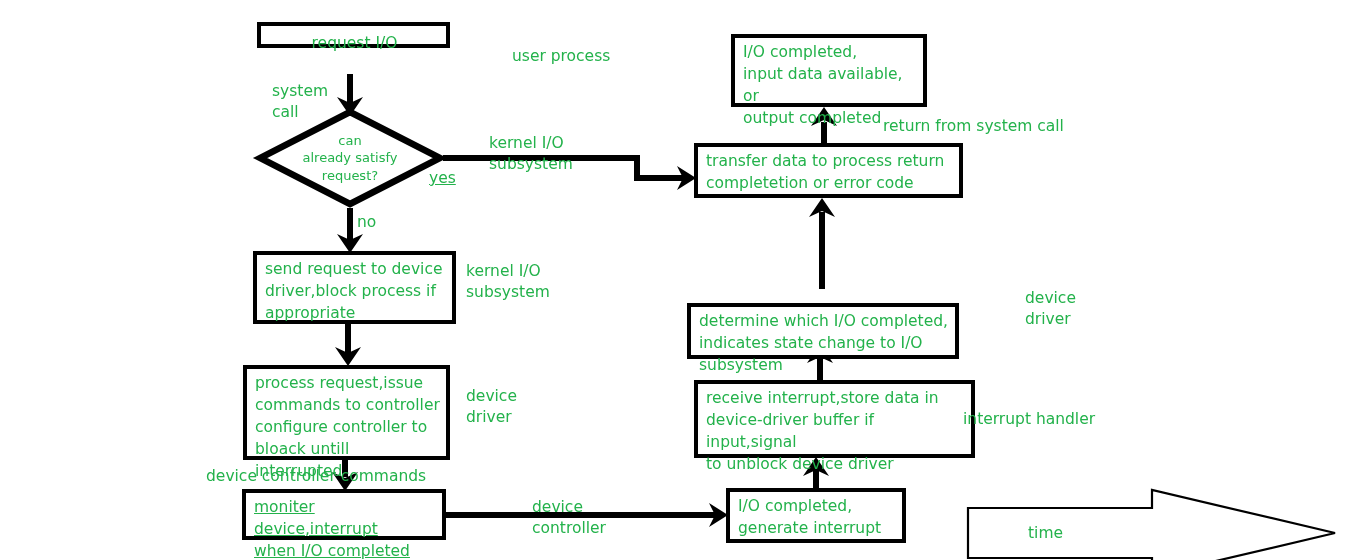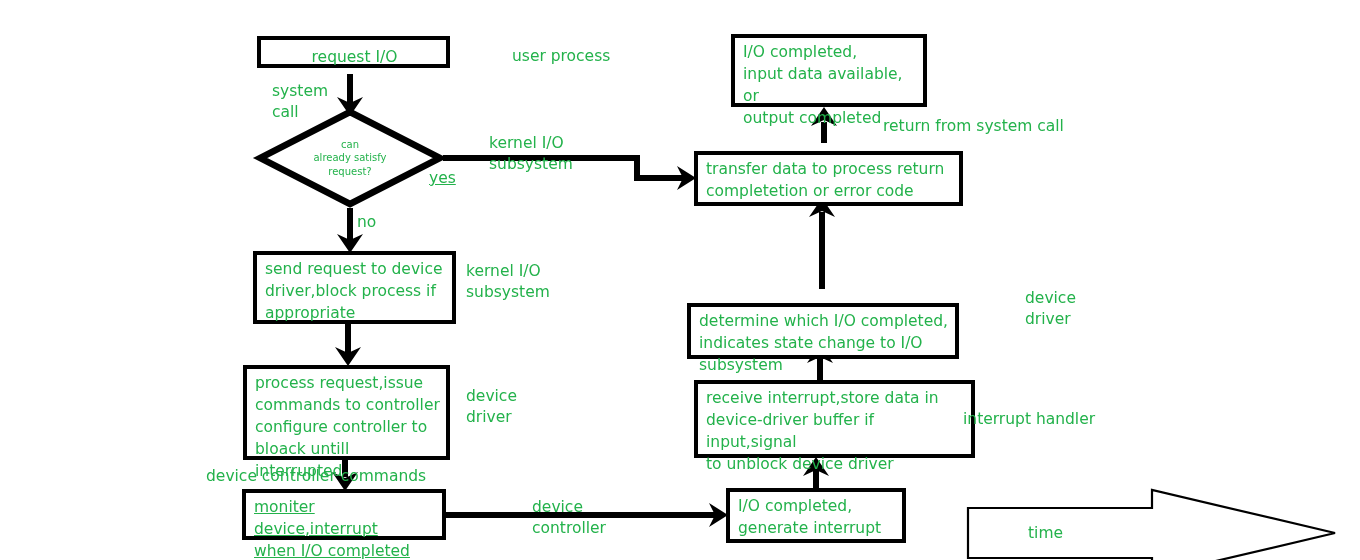--- a/index.html
+++ b/index.html
@@ -52,21 +52,21 @@
     position: absolute;
     left: 0;
     top: 0;
     width: 100%;
     height: 100%;
     display: flex;
     flex-direction: column;
     align-items: center;
     justify-content: center;
     color: #23b24b;
-    font-size: 10px;
+    font-size: 13px;
     line-height: 1.33;
     text-align: center;
     white-space: pre-line;
     pointer-events: none;
   }
   
   .label {
     position: absolute;
     color: #23b24b;
     font-size: 15.5px;
@@ -146,21 +146,21 @@
     <line x1="820" y1="380" x2="820" y2="358"></line>
     <polygon class="head" points="820,344 807,363 820,357 833,363"></polygon>
 
     <line x1="822" y1="289" x2="822" y2="212"></line>
     <polygon class="head" points="822,198 809,217 822,211 835,217"></polygon>
 
     <line x1="824" y1="143" x2="824" y2="122"></line>
     <polygon class="head" points="824,107 811,126 824,120 837,126"></polygon>
   </svg>
 
-  <div class="node center" style="left:257px; top:36px; width:193px; height:32px;">request I/O</div>
+  <div class="node center" style="left:257px; top:22px; width:193px; height:26px;">request I/O</div>
 
   <div class="diamond-wrap" style="left:256px; top:108px; width:188px; height:100px;">
     <svg width="188" height="100" viewBox="0 0 188 100">
       <polygon points="94,4 184,50 94,96 4,50" fill="#ffffff" stroke="#000000" stroke-width="6.5"></polygon>
     </svg>
     <div class="diamond-text">can
 already satisfy
 request?</div>
   </div>
 
@@ -173,21 +173,21 @@
 configure controller to
 bloack untill interrupted</div>
 
   <div class="node" style="left:242px; top:489px; width:204px; height:51px;text-decoration:underline;">moniter device,interrupt
 when I/O completed</div>
 
   <div class="node" style="left:731px; top:34px; width:196px; height:73px;">I/O completed,
 input data available, or
 output completed</div>
 
-  <div class="node" style="left:694px; top:143px; width:269px; height:55px;margin-top:8px;">transfer data to process return
+  <div class="node" style="left:694px; top:143px; width:269px; height:55px;">transfer data to process return
 completetion or error code</div>
 
   <div class="node" style="left:687px; top:303px; width:272px; height:56px;">determine which I/O completed,
 indicates state change to I/O subsystem</div>
 
   <div class="node" style="left:694px; top:380px; width:281px; height:78px;">receive interrupt,store data in
 device-driver buffer if input,signal
 to unblock device driver</div>
 
   <div class="node" style="left:726px; top:488px; width:180px; height:55px;">I/O completed,

